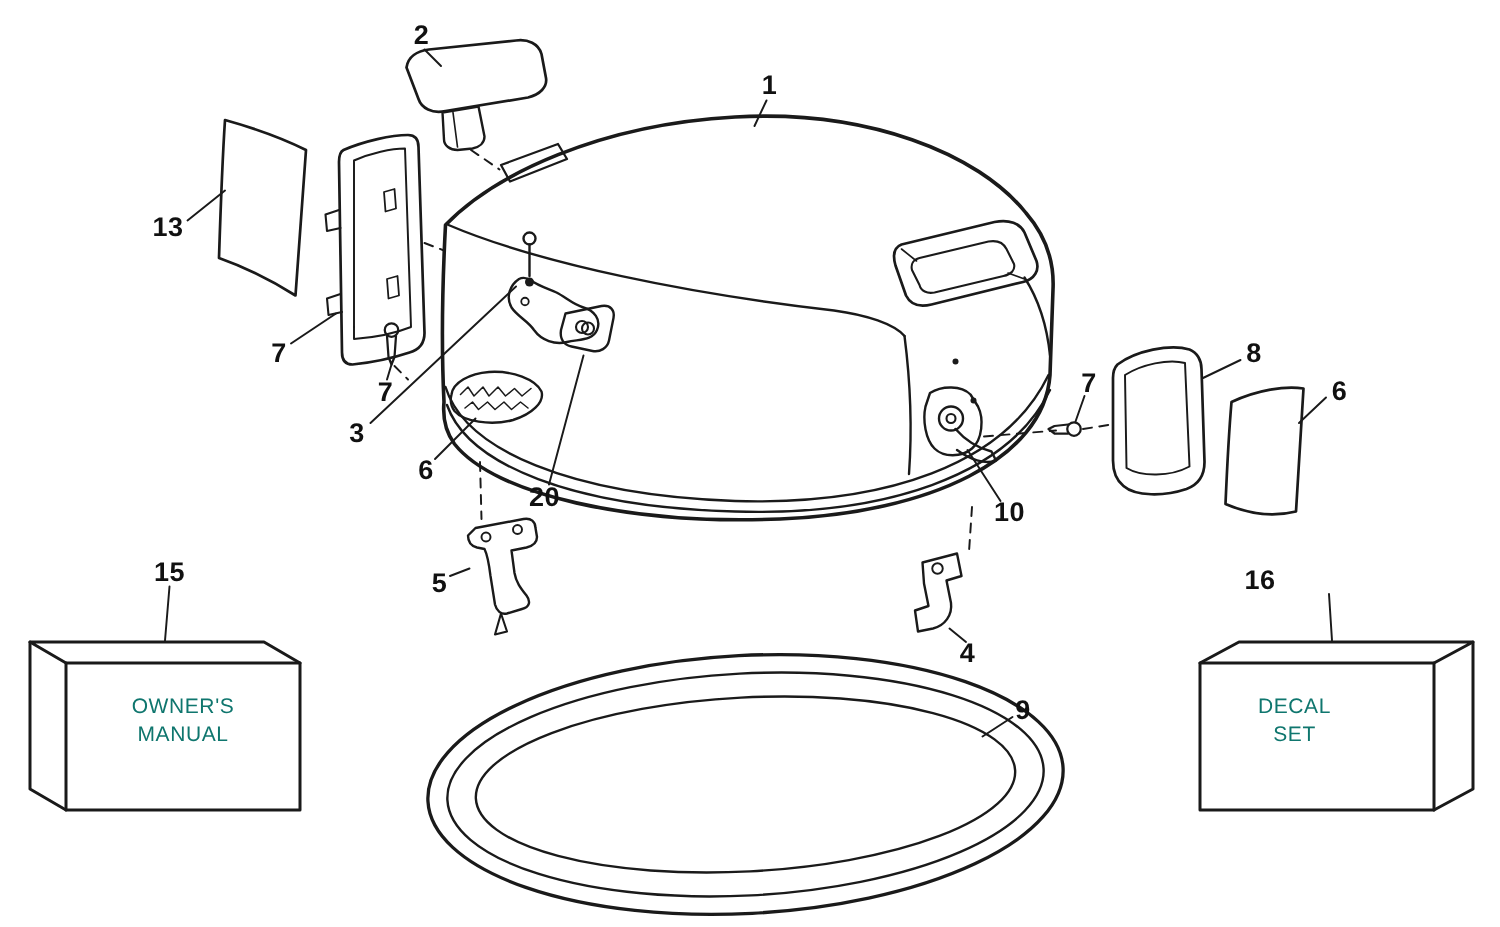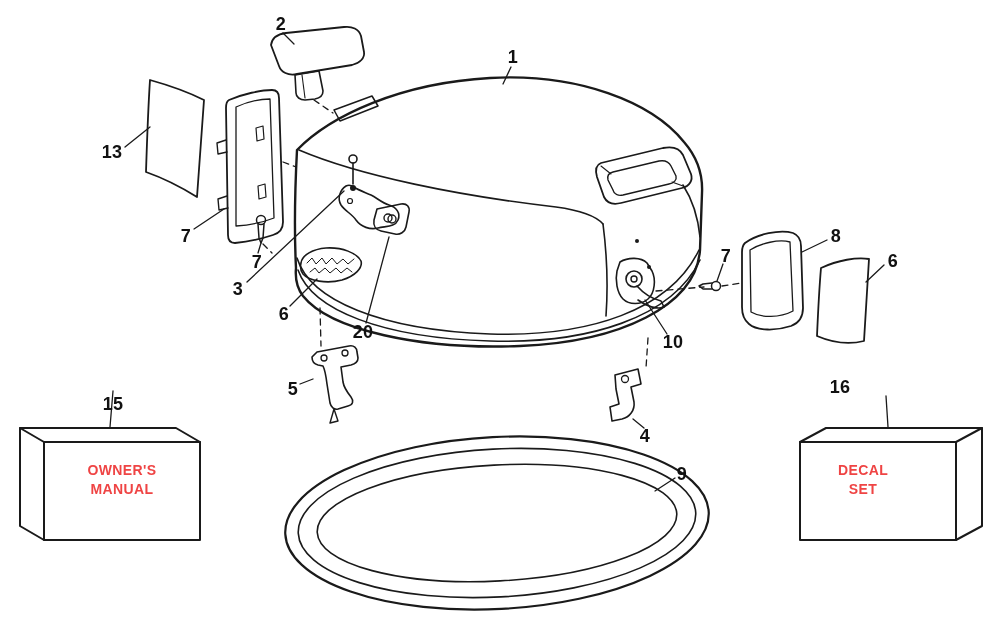--- a/index.html
+++ b/index.html
@@ -16,25 +16,25 @@
     transform:translate(-50%,-50%);
     font-weight:bold;
     font-size:18px;
     color:#111;
     letter-spacing:.3px;
     user-select:none;
   }
   .box-label{
     position:absolute;
     transform:translate(-50%,-50%);
-    font-weight:bold;
+    font-weight:normal;
     font-size:14px;
     line-height:1.35;
     text-align:center;
-    color:#ef4444;
+    color:#0f766e;
     letter-spacing:.4px;
     white-space:nowrap;
   }
 </style>
 </head>
 <body>
 
 <div class="stage">
 
   <svg class="art" width="1000" height="618" viewBox="0 0 1000 618" xmlns="http://www.w3.org/2000/svg">
@@ -192,21 +192,21 @@
   <div class="callout" style="left:257px;top:262px">7</div>
   <div class="callout" style="left:284px;top:314px">6</div>
   <div class="callout" style="left:363px;top:332px">20</div>
   <div class="callout" style="left:293px;top:389px">5</div>
   <div class="callout" style="left:673px;top:342px">10</div>
   <div class="callout" style="left:645px;top:436px">4</div>
   <div class="callout" style="left:726px;top:256px">7</div>
   <div class="callout" style="left:836px;top:236px">8</div>
   <div class="callout" style="left:893px;top:261px">6</div>
   <div class="callout" style="left:682px;top:474px">9</div>
-  <div class="callout" style="left:113px;top:404px">15</div>
+  <div class="callout" style="left:113px;top:382px">15</div>
   <div class="callout" style="left:840px;top:387px">16</div>
 
   <div class="box-label" style="left:122px;top:480px">
     <div>OWNER'S</div>
     <div>MANUAL</div>
   </div>
   <div class="box-label" style="left:863px;top:480px">
     <div>DECAL</div>
     <div>SET</div>
   </div>

